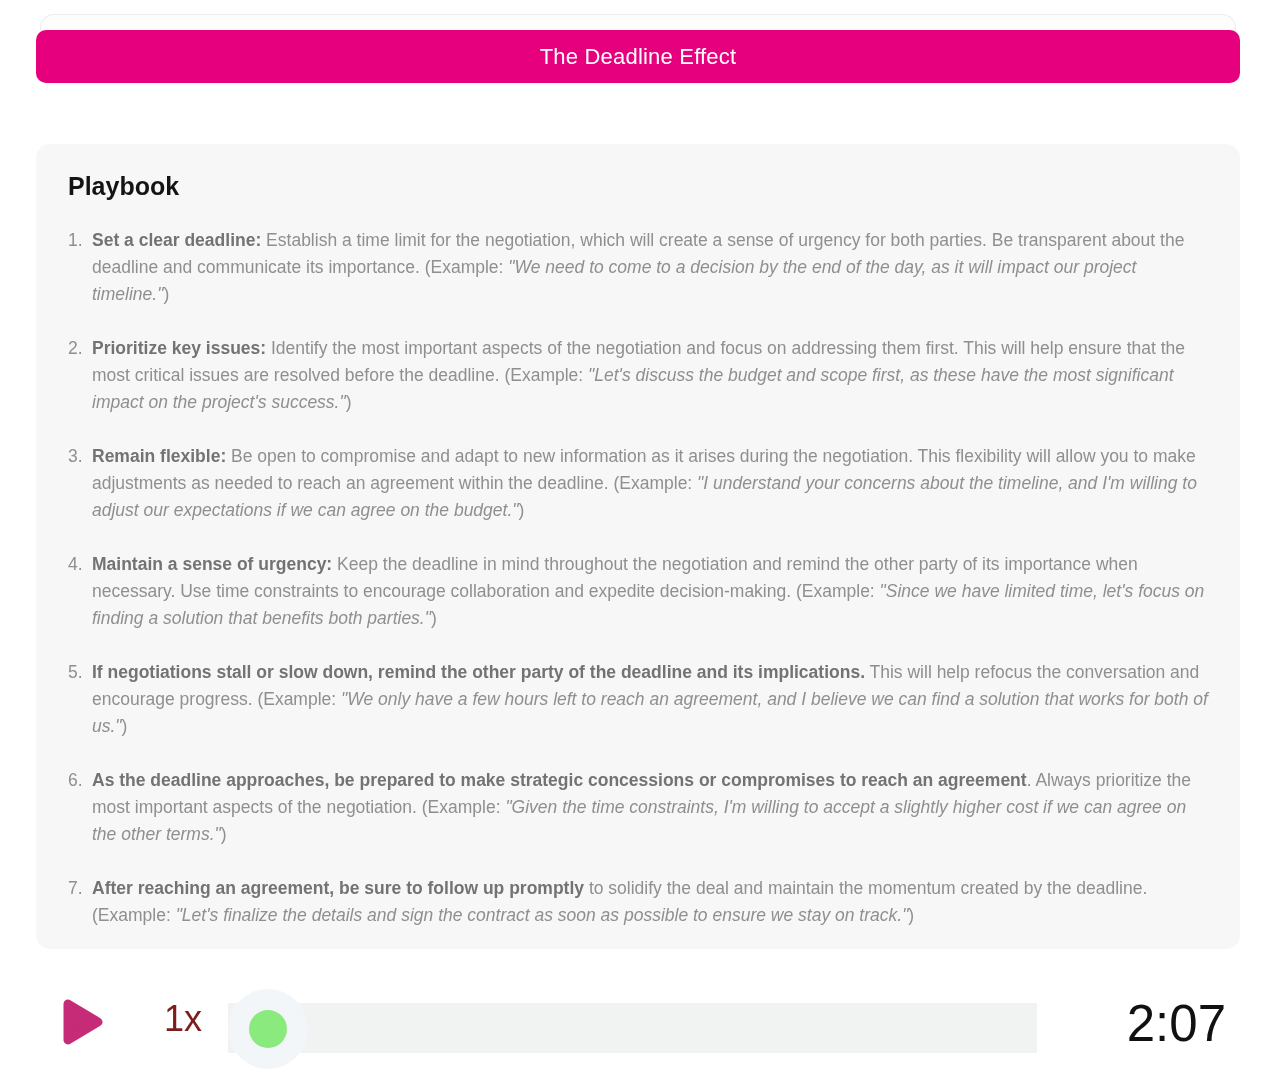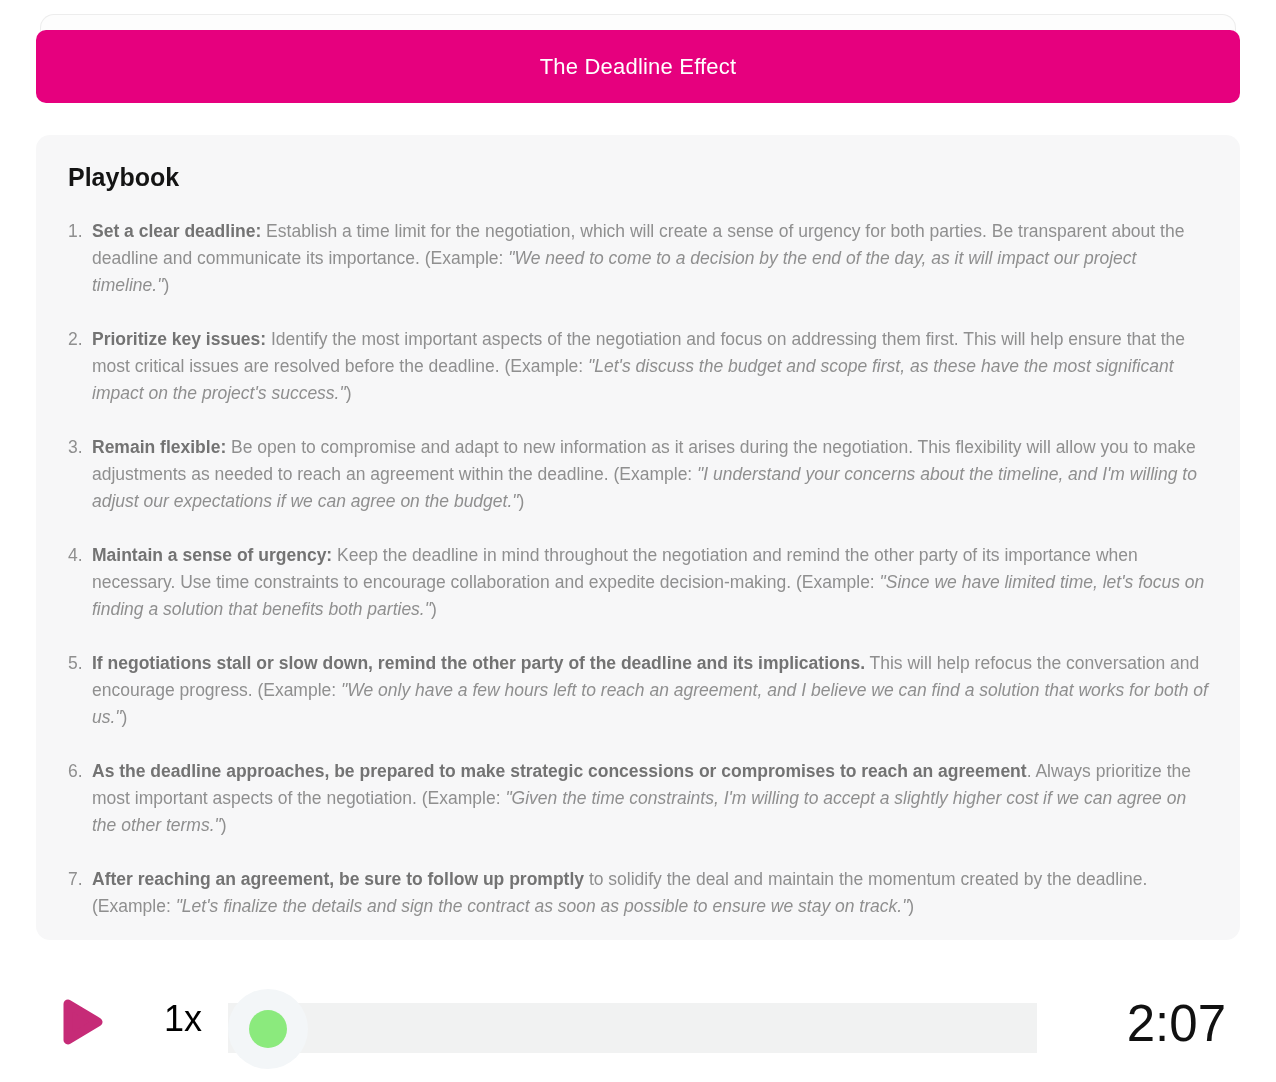--- a/index.html
+++ b/index.html
@@ -14,30 +14,30 @@
   
   .peek-card {
     position: absolute; left: 40px; top: 14px; width: 1194px; height: 40px;
     background: #fdfdfd;
     border: 1px solid #ededed; border-bottom: none;
     border-radius: 14px 14px 0 0;
     z-index: 0;
   }
 
   .title-banner {
-    position: absolute; left: 36px; top: 30px; width: 1204px; height: 73px;
+    position: absolute; left: 36px; top: 30px; width: 1204px; height: 53px;
     background: #E6007E;
     border-radius: 10px;
     display: flex; align-items: center; justify-content: center;
     color: #ffffff; font-size: 22px; letter-spacing: 0.2px;
     z-index: 1;
   }
 
   .playbook-card {
-    position: absolute; left: 36px; top: 135px; width: 1204px; height: 805px;
+    position: absolute; left: 36px; top: 144px; width: 1204px; height: 805px;
     background: #F7F7F8;
     border-radius: 14px;
     box-sizing: border-box;
     padding: 28px 32px 0 32px;
     z-index: 1;
   }
 
   .playbook-heading {
     margin: 0 0 26px 0;
     font-size: 25px; font-weight: bold; color: #141414;
@@ -55,21 +55,21 @@
   .li-bold { font-weight: bold; color: #737373; }
   .li-quote { font-style: italic; }
 
   
   .play-button {
     position: absolute; left: 58px; top: 994px; width: 48px; height: 56px;
     background: transparent; border: none; padding: 0; cursor: pointer;
   }
   .speed-label {
     position: absolute; left: 164px; top: 998px;
-    font-size: 36px; color: #000000; cursor: pointer;
+    font-size: 36px; color: #7f1d1d; cursor: pointer;
   }
   .progress-track {
     position: absolute; left: 228px; top: 1003px; width: 809px; height: 50px;
     background: #F1F2F2;
     cursor: pointer;
   }
   .knob-halo {
     position: absolute; left: 228px; top: 989px; width: 80px; height: 80px;
     border-radius: 50%;
     background: #F3F6F8;

